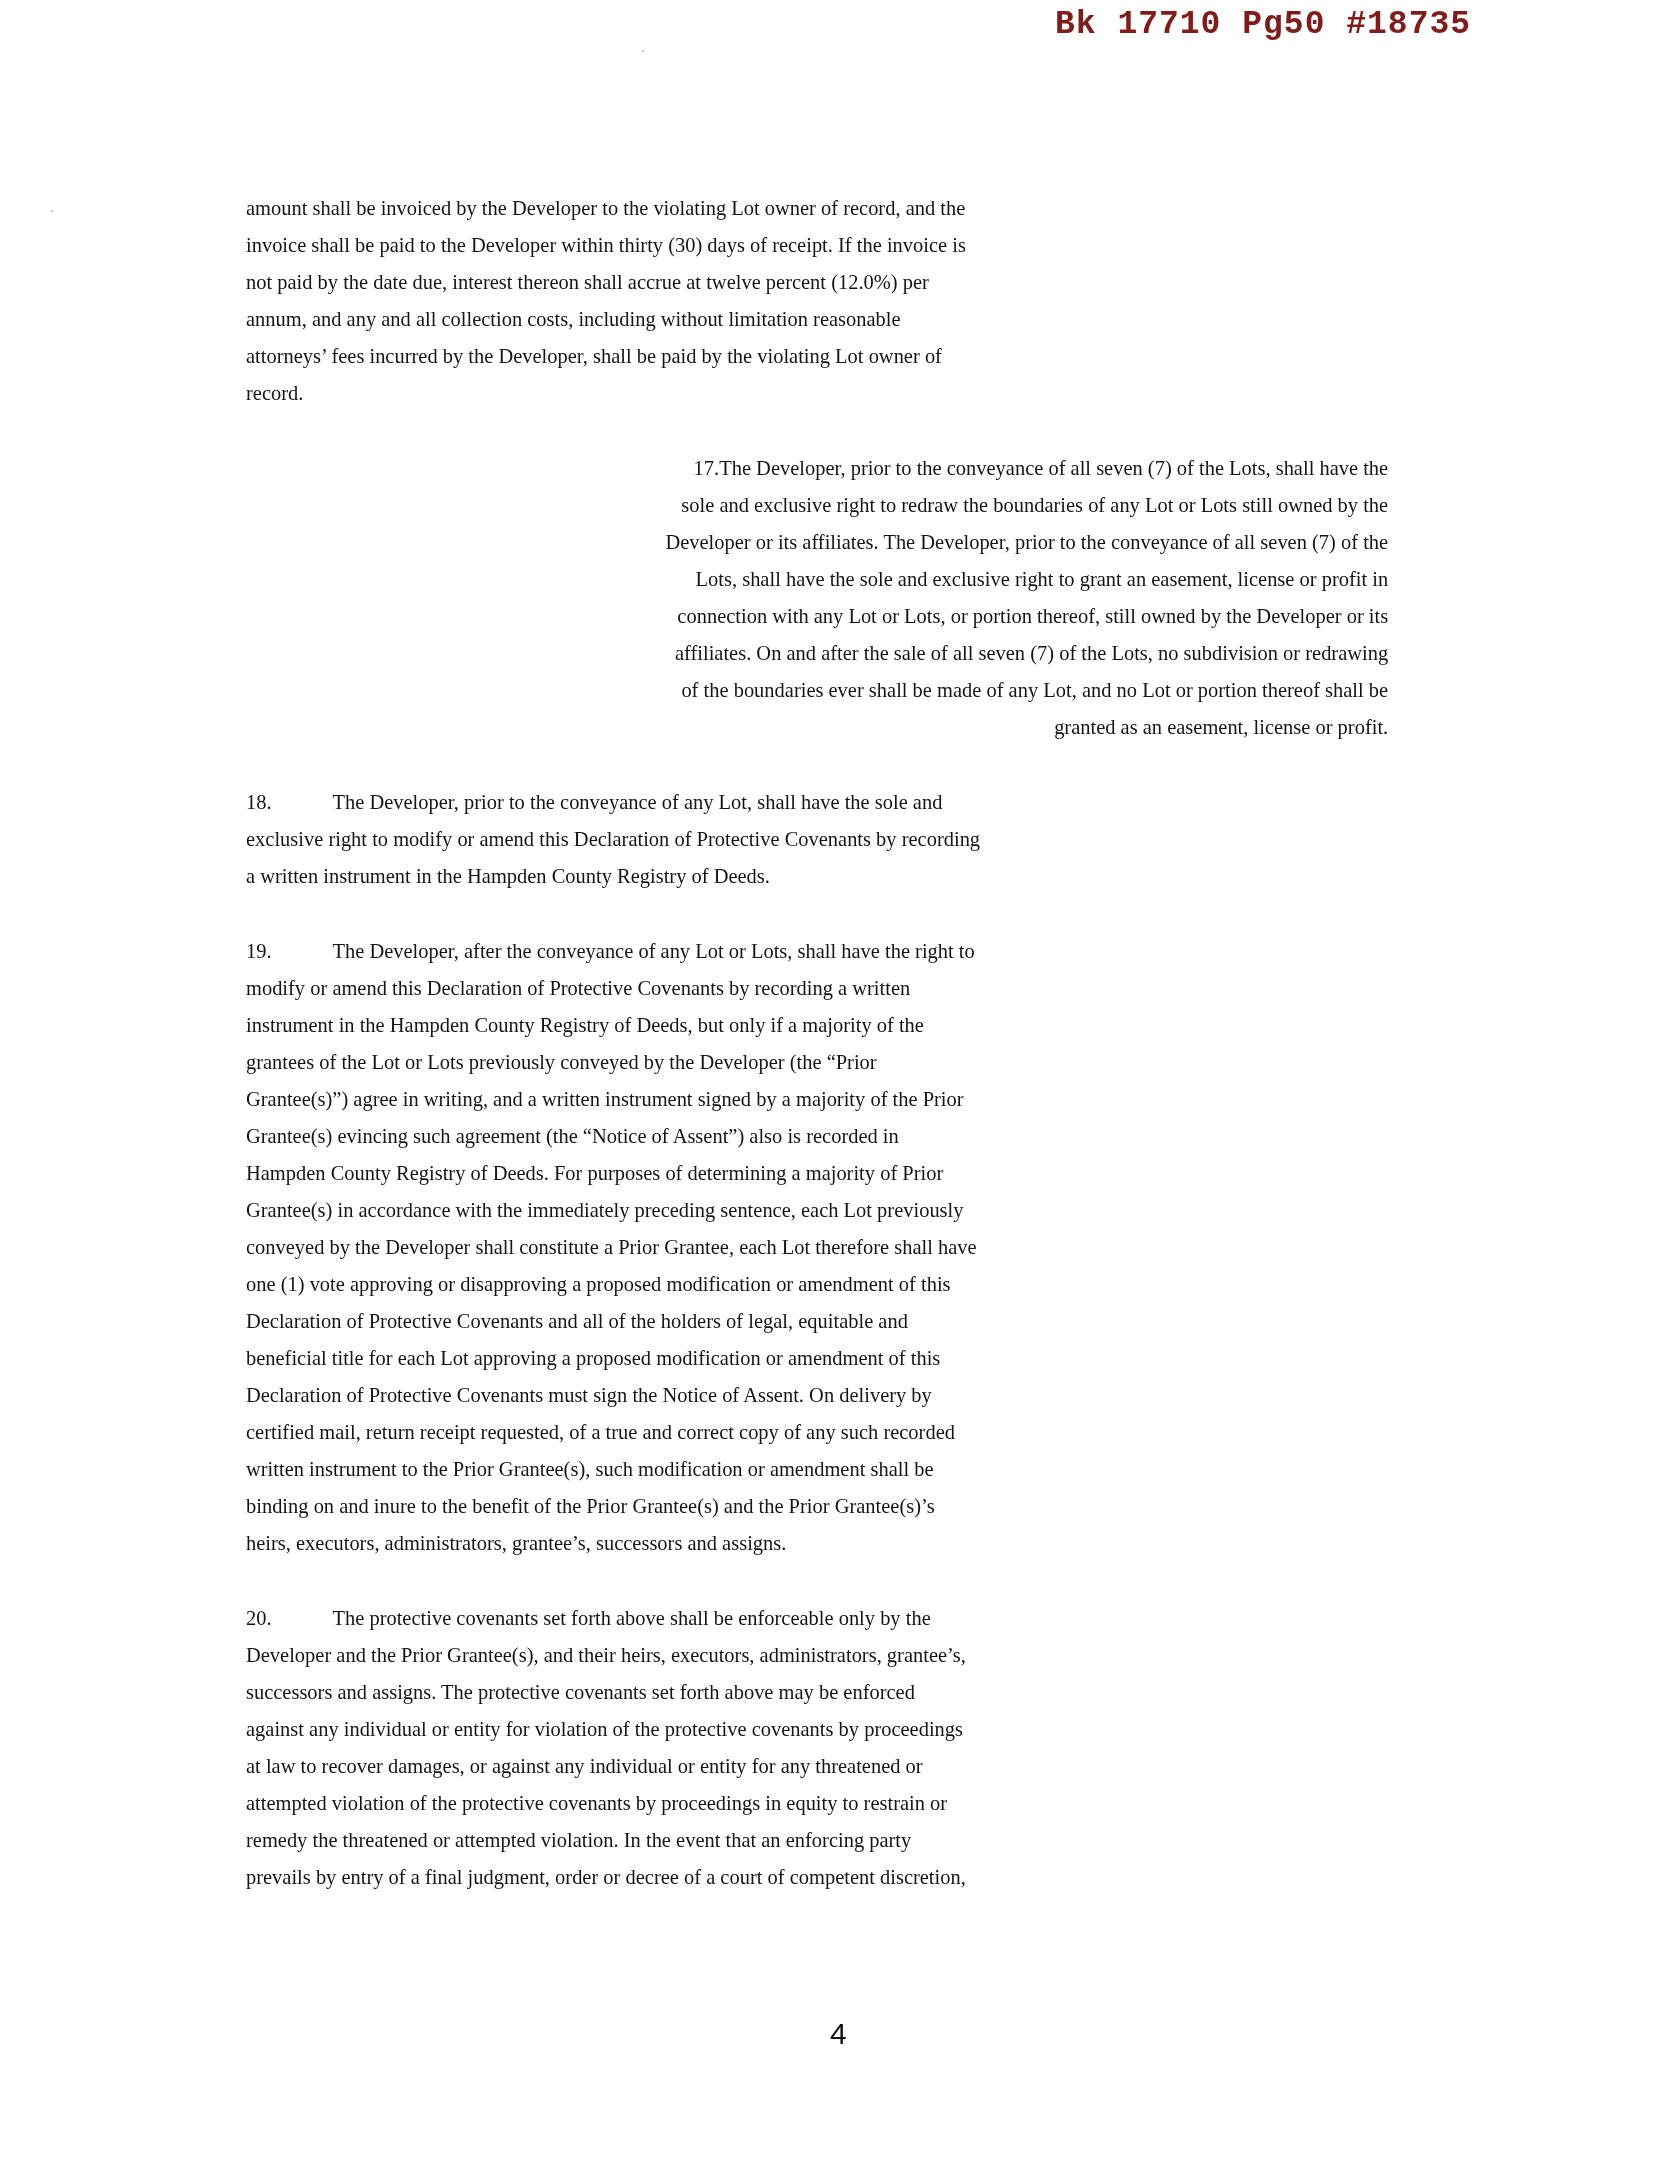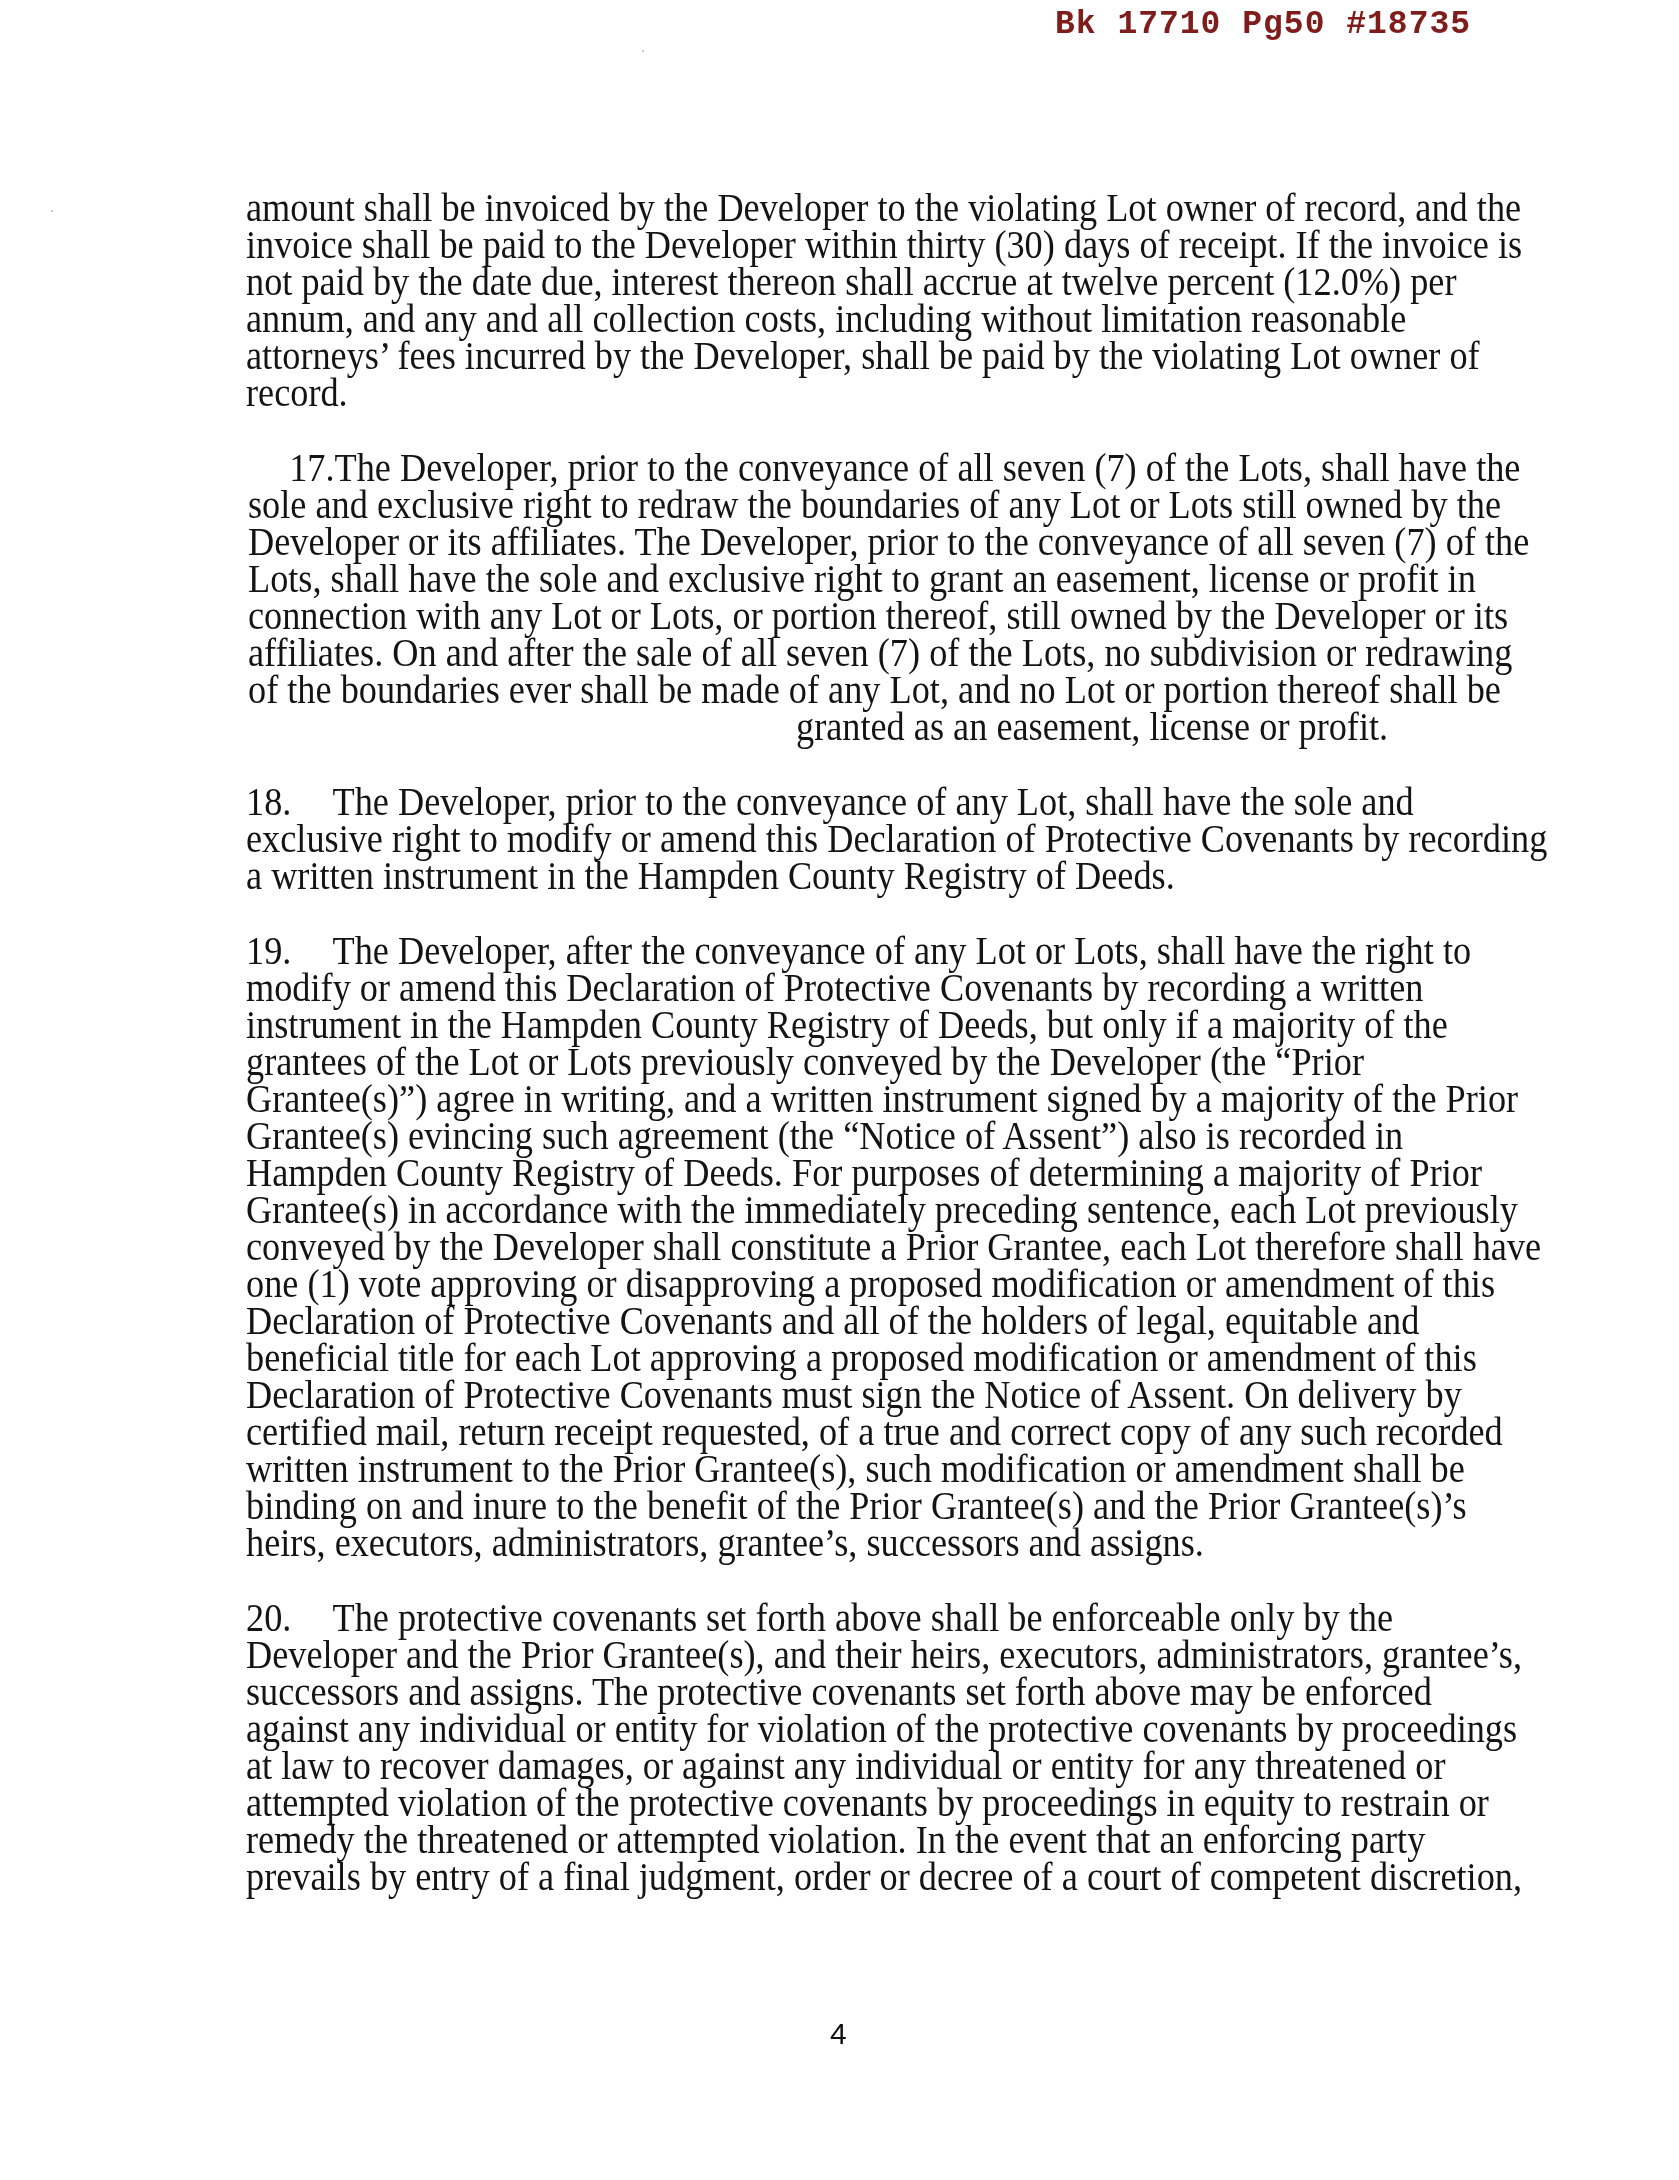--- a/index.html
+++ b/index.html
@@ -37,21 +37,21 @@
       position: absolute;
       width: 2px; height: 2px;
       background: #c8c8c8;
     }
     .body-text {
       position: absolute;
       left: 246px;
       top: 189px;
       width: 1228px;
       font-family: "Liberation Serif", "DejaVu Serif", serif;
-      font-size: 39px;
+      font-size: 22px;
       line-height: 37px;
       color: #141414;
     }
     .para {
       margin: 0 0 38px 0;
     }
     .line {
       display: block;
       white-space: nowrap;
       transform: scaleX(0.93);

